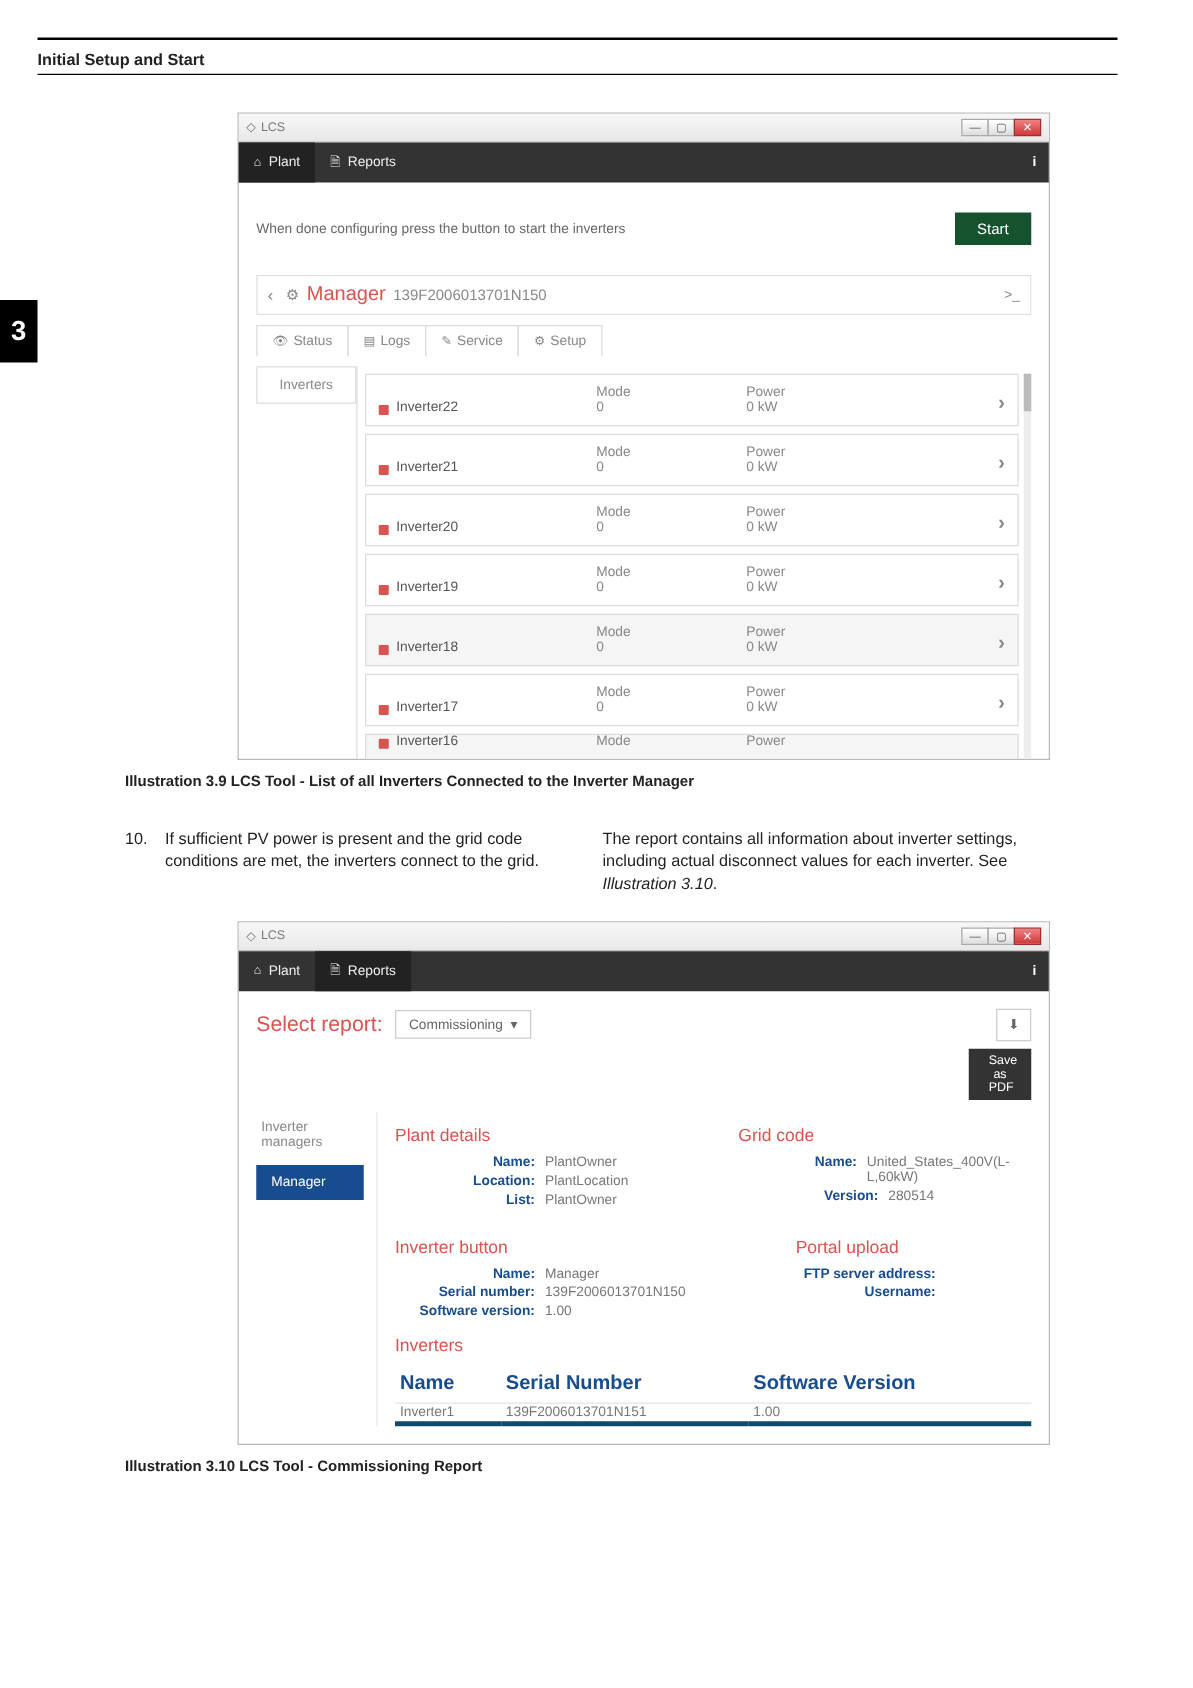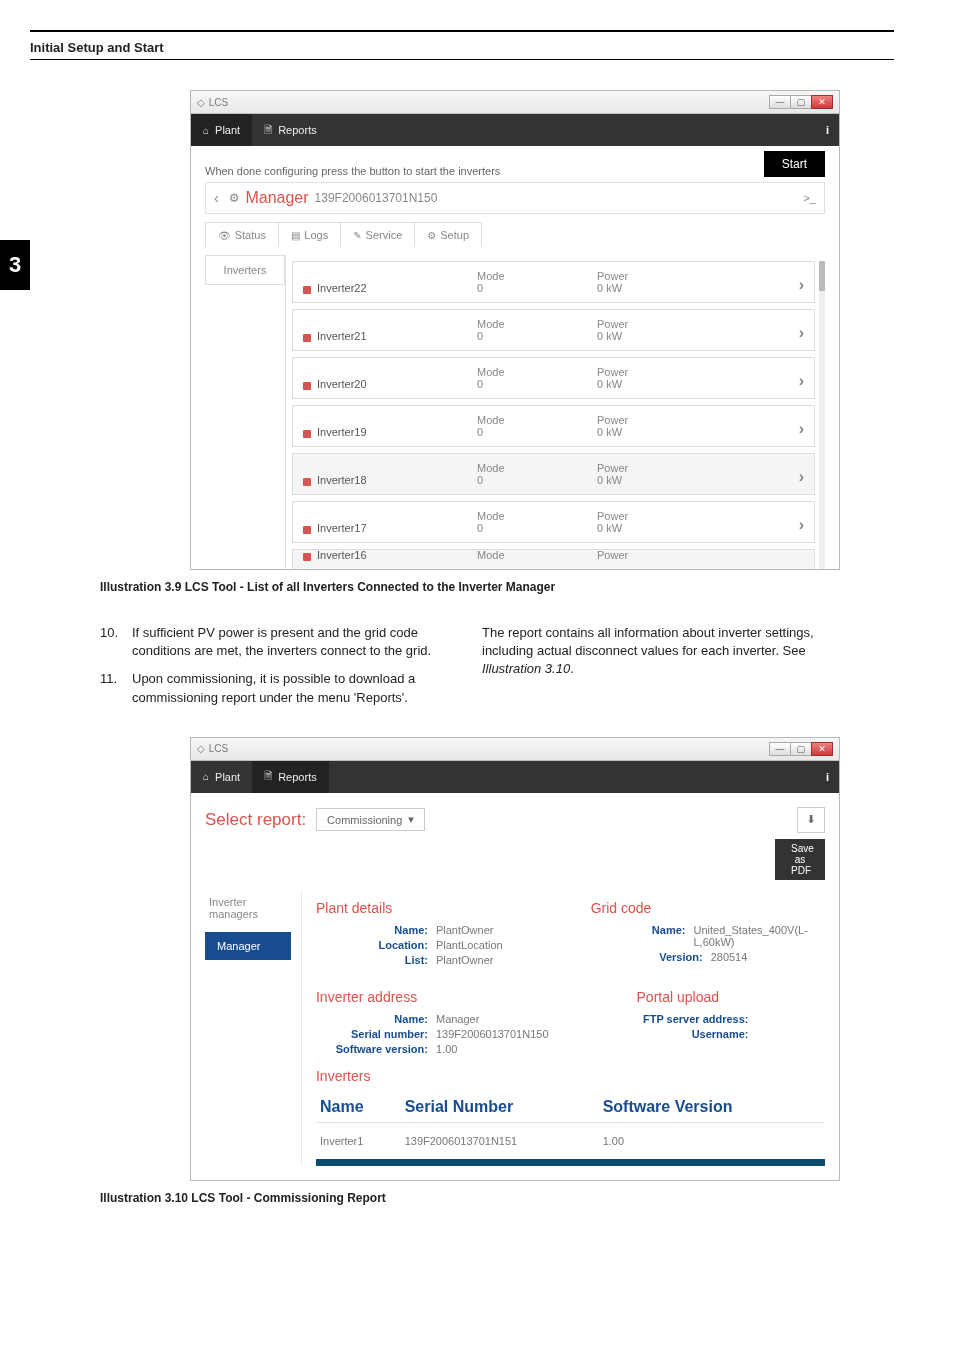--- a/index.html
+++ b/index.html
@@ -15,22 +15,22 @@
   .titlebar { background: linear-gradient(#f7f7f7,#e8e8e8); border-bottom: 1px solid #c0c0c0; padding: 4px 6px; display: flex; justify-content: space-between; align-items: center; }
   .titlebar-left { color: #7a7a7a; font-size: 10px; display: flex; align-items: center; gap: 4px; }
   .win-controls span { display: inline-block; width: 22px; height: 14px; border: 1px solid #aaa; background: linear-gradient(#fff,#ddd); font-size: 9px; text-align: center; line-height: 12px; color: #555; margin-left: -1px; }
   .win-controls .close { background: linear-gradient(#f08080,#d03a3a); color: #fff; border-color: #a03030; }
 
   .navbar { background: #333; color: #fff; display: flex; align-items: center; padding: 0; height: 32px; }
   .navbar .nav-item { padding: 0 12px; height: 100%; display: flex; align-items: center; gap: 6px; color: #eee; }
   .navbar .nav-item.active { background: #222; }
   .navbar .info { margin-left: auto; padding-right: 10px; font-weight: bold; }
 
-  .config-row { display: flex; justify-content: space-between; align-items: flex-end; padding: 5px 14px; gap: 44px; }
-  .start-btn { background: #000000; color: #fff; border: none; padding: 6px 18px; font-size: 12px; }
+  .config-row { display: flex; justify-content: space-between; align-items: center; padding: 24px 14px; gap: 44px; }
+  .start-btn { background: #14532d; color: #fff; border: none; padding: 6px 18px; font-size: 12px; }
 
   .mgr-row { margin: 0 14px; border: 1px solid #e2e2e2; display: flex; align-items: center; padding: 6px 8px; background: #fff; }
   .mgr-row .chev { color: #888; font-size: 14px; }
   .mgr-name { color: #d9534f; font-size: 16px; margin-left: 6px; }
   .mgr-serial { color: #888; margin-left: 6px; font-size: 12px; }
   .mgr-right { margin-left: auto; color: #888; font-size: 11px; }
   .mgr-icon { color: #888; font-size: 12px; }
 
   .subtabs { margin: 8px 14px 8px 14px; display: flex; }
   .subtab { border: 1px solid #ddd; border-bottom: none; padding: 6px 12px; margin-right: -1px; color: #888; display: flex; align-items: center; gap: 4px; }
@@ -74,21 +74,21 @@
   .rep-main { flex: 1; border-left: 1px solid #e8e8e8; padding-left: 14px; }
   .sec-head { color: #d9534f; font-size: 14px; margin: 10px 0 8px 0; }
   .kv-grid { display: flex; gap: 88px; margin-bottom: 10px; }
   .kv-col { flex: 1; }
   .kv { display: flex; margin-bottom: 3px; }
   .kv .k { color: #174d8f; font-weight: bold; width: 120px; text-align: right; padding-right: 8px; font-size: 11px; }
   .kv .v { color: #777; font-size: 11px; }
 
   .tbl { width: 100%; border-collapse: collapse; margin-top: 6px; }
   .tbl th { text-align: left; color: #174d8f; font-weight: bold; padding: 6px 4px; border-bottom: 1px solid #e3e3e3; font-size: 16px; }
-  .tbl td { padding: 12px 4px; color: #777; border-bottom: 7px solid #0c4a6e; font-size: 11px; }
+  .tbl td { padding: 1px 4px; color: #777; border-bottom: 4px solid #0c4a6e; font-size: 11px; }
 
   .small-icon { font-size: 10px; }
 </style>
 </head>
 <body>
 
 <div class="page">
   <div class="chapter-badge">3</div>
 
   <div class="rule"></div>
@@ -206,24 +206,20 @@
     </div>
   </div>
   <div class="caption">Illustration 3.9 LCS Tool - List of all Inverters Connected to the Inverter Manager</div>
 
   <div class="two-col">
     <div class="col">
       <div class="ol-item">
         <div class="ol-num">10.</div>
         <div>If sufficient PV power is present and the grid code conditions are met, the inverters connect to the grid.</div>
       </div>
-      <div class="ol-item">
-        <div class="ol-num">11.</div>
-        <div>Upon commissioning, it is possible to download a commissioning report under the menu 'Reports'.</div>
-      </div>
     </div>
     <div class="col">
       <span>The report contains all information about inverter settings, including actual disconnect values for each inverter. See </span><span class="ital">Illustration 3.10</span><span>.</span>
     </div>
   </div>
 
   <div class="window">
     <div class="titlebar">
       <div class="titlebar-left">
         <span>◇</span>
@@ -294,21 +290,21 @@
                   </div>
                   <div class="kv">
                     <span class="k">Version:</span>
                     <span class="v">280514</span>
                   </div>
                 </div>
             </div>
           </div>
           <div class="kv-grid">
             <div class="kv-col">
-              <div class="sec-head">Inverter address</div>
+              <div class="sec-head">Inverter button</div>
               <div id="im-kv">
                   <div class="kv">
                     <span class="k">Name:</span>
                     <span class="v">Manager</span>
                   </div>
                   <div class="kv">
                     <span class="k">Serial number:</span>
                     <span class="v">139F2006013701N150</span>
                   </div>
                   <div class="kv">

